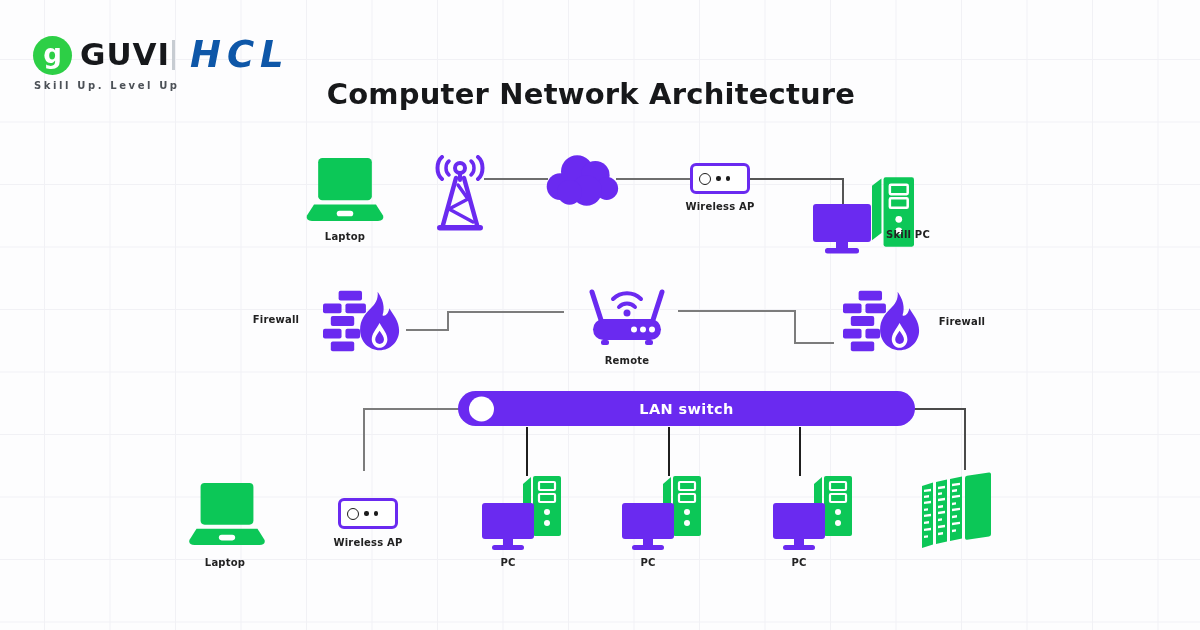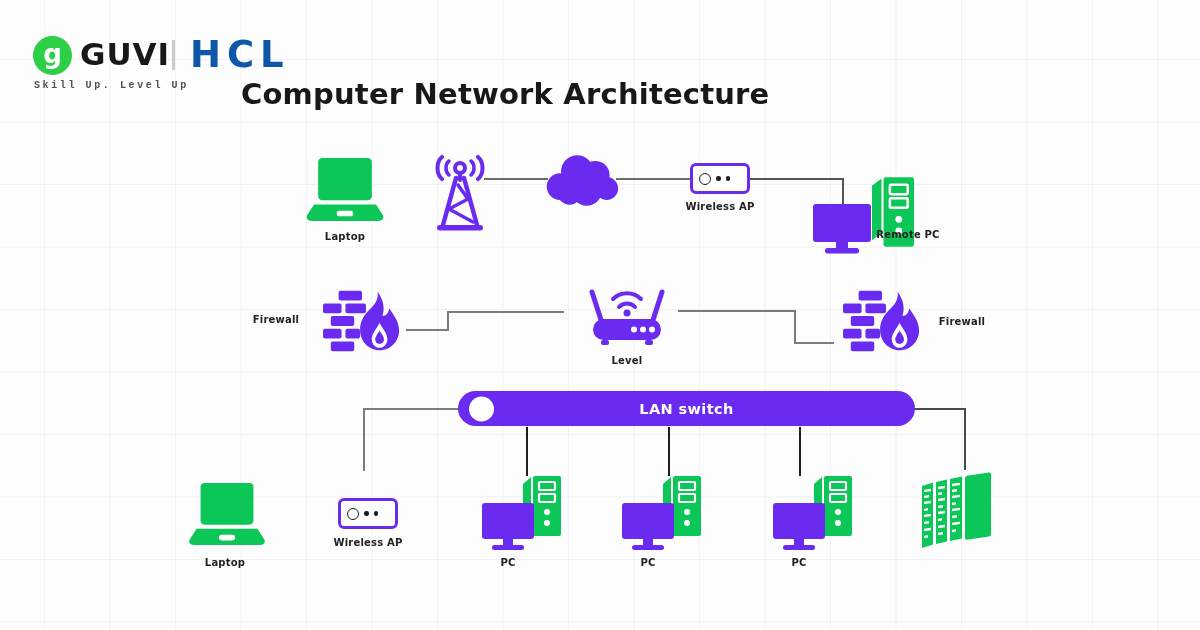--- a/index.html
+++ b/index.html
@@ -24,29 +24,29 @@
     background:var(--logo_green); display:flex; align-items:center; justify-content:center;
     z-index:3;
   }
   .logo-circle span{ color:#fff; font-weight:700; font-size:26px; line-height:1; transform:translateY(-2px); }
   .brand-guvi{
     left:80px; top:36px; font-size:31px; font-weight:700; color:#16181b;
     letter-spacing:1px; z-index:3;
   }
   .brand-divider{ left:172px; top:40px; width:3px; height:30px; background:#c7ccd2; z-index:3; }
   .brand-hcl{
-    left:190px; top:33px; font-size:37px; font-weight:700; 
+    left:190px; top:33px; font-size:37px; font-weight:700; font-style:italic;
     color:var(--hcl_blue); letter-spacing:6px; z-index:3;text-align:center;
   }
   .brand-tagline{
     left:34px; top:80px; font-size:10px; font-weight:600; color:#4c5157;
-    letter-spacing:2.6px; z-index:3;font-family:Liberation Mono, monospace;
+    letter-spacing:2.6px; z-index:3;
   }
   .page-title{
-    left:241px; top:77px; width:700px; text-align:left;
+    left:241px; top:77px; width:700px; text-align:center;
     font-size:29px; font-weight:800; color:#17181a; letter-spacing:0.2px; z-index:3;
   }
 
   
   .node-label{
     font-size:10px; font-weight:600; color:#222; text-align:center;
     letter-spacing:0.2px; line-height:1.2; z-index:3;
   }
 
   
@@ -163,21 +163,21 @@
     <rect x="17" y="7" width="17" height="9" rx="1" fill="none" stroke="#fff" stroke-width="2.4"></rect>
     <rect x="17" y="20" width="17" height="9" rx="1" fill="none" stroke="#fff" stroke-width="2.4"></rect>
     <circle cx="25.5" cy="40" r="3.2" fill="#fff"></circle>
     <circle cx="25.5" cy="51" r="3.2" fill="#fff"></circle>
   </svg>
   <svg class="abs icon" style="left:813px; top:204px;" width="58" height="50" viewBox="0 0 58 50">
     <rect x="0" y="0" width="58" height="38" rx="3" fill="var(--purple)"></rect>
     <rect x="23" y="38" width="12" height="7" fill="var(--purple)"></rect>
     <rect x="12" y="44" width="34" height="5.5" rx="2.5" fill="var(--purple)"></rect>
   </svg>
-  <div class="abs node-label" style="left:874px; top:229px; width:68px;">Remote PC</div>
+  <div class="abs node-label" style="left:874px; top:229px; width:68px;">Skill PC</div>
 
   <div class="abs node-label" style="left:236px; top:314px; width:80px;">Firewall</div>
   <svg class="abs icon" style="left:323px; top:290px;" width="80" height="62" viewBox="0 0 82 62">
     <g fill="var(--purple)">
       <rect x="16" y="0" width="24" height="10" rx="2"></rect>
       <rect x="0" y="13" width="19" height="10" rx="2"></rect>
       <rect x="23" y="13" width="21" height="10" rx="2"></rect>
       <rect x="8" y="26" width="24" height="10" rx="2"></rect>
       <rect x="0" y="39" width="19" height="10" rx="2"></rect>
       <rect x="23" y="39" width="15" height="10" rx="2"></rect>
@@ -196,21 +196,21 @@
       <path d="M24,13 A20,20 0 0 1 52,13" stroke-width="4"></path>
     </g>
     <circle cx="38" cy="27" r="3.5" fill="var(--purple)"></circle>
     <rect x="4" y="33" width="68" height="21" rx="10.5" fill="var(--purple)"></rect>
     <circle cx="45" cy="43.5" r="3" fill="#fff"></circle>
     <circle cx="54" cy="43.5" r="3" fill="#fff"></circle>
     <circle cx="63" cy="43.5" r="3" fill="#fff"></circle>
     <rect x="12" y="54" width="8" height="5" rx="2" fill="var(--purple)"></rect>
     <rect x="56" y="54" width="8" height="5" rx="2" fill="var(--purple)"></rect>
   </svg>
-  <div class="abs node-label" style="left:587px; top:355px; width:80px;">Level</div>
+  <div class="abs node-label" style="left:587px; top:355px; width:80px;">Remote</div>
 
   <svg class="abs icon" style="left:843px; top:290px;" width="80" height="62" viewBox="0 0 82 62">
     <g fill="var(--purple)">
       <rect x="16" y="0" width="24" height="10" rx="2"></rect>
       <rect x="0" y="13" width="19" height="10" rx="2"></rect>
       <rect x="23" y="13" width="21" height="10" rx="2"></rect>
       <rect x="8" y="26" width="24" height="10" rx="2"></rect>
       <rect x="0" y="39" width="19" height="10" rx="2"></rect>
       <rect x="23" y="39" width="15" height="10" rx="2"></rect>
       <rect x="8" y="52" width="24" height="10" rx="2"></rect>

